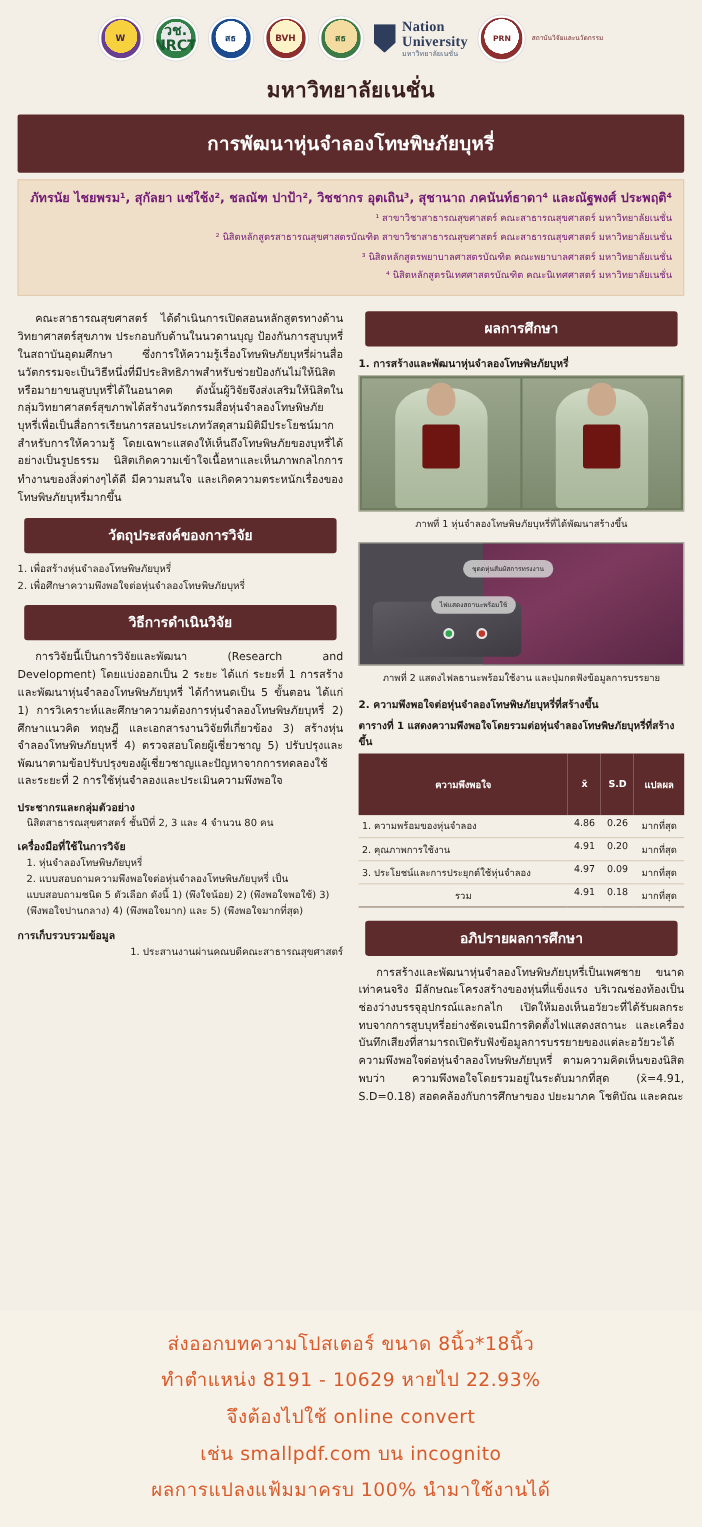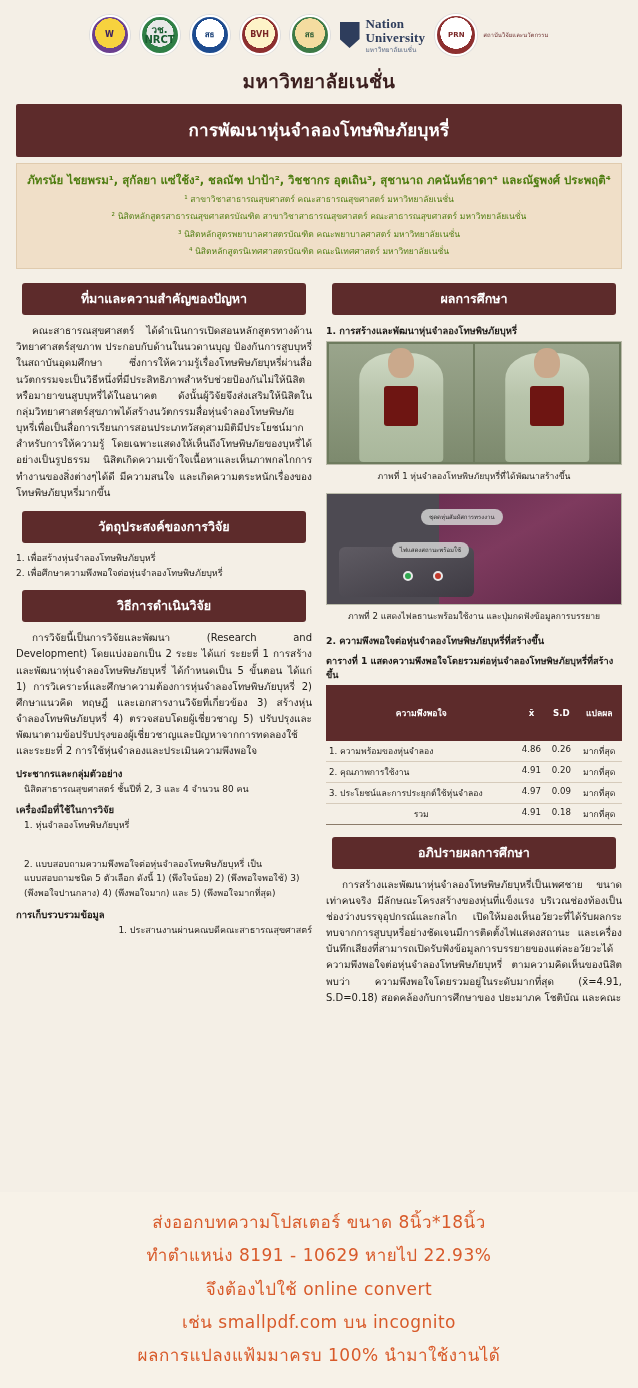--- a/index.html
+++ b/index.html
@@ -31,21 +31,21 @@
     border-radius: 50%;
     display: flex; align-items: center; justify-content: center;
     font-size: 8px; color: #fff; font-weight: bold;
     border: 2px solid #fff;
     box-shadow: 0 0 0 1px #ddd;
     overflow: hidden;
     text-align: center;
     line-height: 1;
   }
   .logo.l1 { background: radial-gradient(circle at 50% 45%, #f7d23e 0 55%, #6b3f8f 56% 100%); color:#3b2060; }
-  .logo.l2 { background: radial-gradient(circle at 50% 45%, #e8e8e8 0 50%, #2f7f46 51% 100%); color:#185c2f; font-size:10px;}
+  .logo.l2 { background: radial-gradient(circle at 50% 45%, #e8e8e8 0 50%, #2f7f46 51% 100%); color:#185c2f; font-size:13px;}
   .logo.l3 { background: radial-gradient(circle at 50% 45%, #ffffff 0 52%, #1d4b8f 53% 100%); color:#123a73; }
   .logo.l4 { background: radial-gradient(circle at 50% 45%, #fdf3c8 0 55%, #8d2f2f 56% 100%); color:#7a2626; }
   .logo.l5 { background: radial-gradient(circle at 50% 45%, #f4dca0 0 55%, #3d7a46 56% 100%); color:#2c5c33; }
   .logo-text {
     display: flex; align-items: center; gap: 6px;
     font-family: "Liberation Serif", serif;
     color: #2e3d5c;
     font-size: 10px;
     line-height: 1.1;
   }
@@ -83,22 +83,22 @@
   }
   .title-th { font-size: 17px; font-weight: bold; letter-spacing: .3px; }
   .title-en { font-size: 16px; font-weight: bold; margin-top: 2px; letter-spacing:.2px; }
 
   
   .authors-band {
     margin: 6px 16px 0;
     background: #f0dfc8;
     border: 1px solid #e0cbae;
     padding: 8px 10px 10px;
-    text-align: center;
-    color: #4d7c0f;
+    text-align: right;
+    color: #701a75;
   }
   .authors-line { font-size: 11.5px; font-weight: bold; line-height: 1.5; }
   .aff { font-size: 8.5px; line-height: 1.55; margin-top: 4px; }
 
   
   .cols {
     display: flex;
     gap: 14px;
     padding: 14px 16px 0;
   }
@@ -281,21 +281,20 @@
     <div class="authors-line">ภัทรนัย ไชยพรม¹, สุกัลยา แซ่ใช้ง², ชลณัฑ ปาป้า², วิชชากร อุตเถิน³, สุชานาถ ภคนันท์ธาดา⁴ และณัฐพงศ์ ประพฤติ⁴</div>
     <div class="aff">¹ สาขาวิชาสาธารณสุขศาสตร์ คณะสาธารณสุขศาสตร์ มหาวิทยาลัยเนชั่น</div>
     <div class="aff">² นิสิตหลักสูตรสาธารณสุขศาสตรบัณฑิต สาขาวิชาสาธารณสุขศาสตร์ คณะสาธารณสุขศาสตร์ มหาวิทยาลัยเนชั่น</div>
     <div class="aff">³ นิสิตหลักสูตรพยาบาลศาสตรบัณฑิต คณะพยาบาลศาสตร์ มหาวิทยาลัยเนชั่น</div>
     <div class="aff">⁴ นิสิตหลักสูตรนิเทศศาสตรบัณฑิต คณะนิเทศศาสตร์ มหาวิทยาลัยเนชั่น</div>
   </div>
 
   <div class="cols">
 
     <div class="col">
-      <div class="sec-head">ที่มาและความสำคัญของปัญหา</div>
       <div class="body-text">
         <p class="indent">คณะสาธารณสุขศาสตร์ ได้ดำเนินการเปิดสอนหลักสูตรทางด้านวิทยาศาสตร์สุขภาพ ประกอบกับด้านในนวดานบุญ ป้องกันการสูบบุหรี่ในสถาบันอุดมศึกษา ซึ่งการให้ความรู้เรื่องโทษพิษภัยบุหรี่ผ่านสื่อนวัตกรรมจะเป็นวิธีหนึ่งที่มีประสิทธิภาพสำหรับช่วยป้องกันไม่ให้นิสิตหรือมายาขนสูบบุหรี่ได้ในอนาคต ดังนั้นผู้วิจัยจึงส่งเสริมให้นิสิตในกลุ่มวิทยาศาสตร์สุขภาพได้สร้างนวัตกรรมสื่อหุ่นจำลองโทษพิษภัยบุหรี่เพื่อเป็นสื่อการเรียนการสอนประเภทวัสดุสามมิติมีประโยชน์มากสำหรับการให้ความรู้ โดยเฉพาะแสดงให้เห็นถึงโทษพิษภัยของบุหรี่ได้อย่างเป็นรูปธรรม นิสิตเกิดความเข้าใจเนื้อหาและเห็นภาพกลไกการทำงานของสิ่งต่างๆได้ดี มีความสนใจ และเกิดความตระหนักเรื่องของโทษพิษภัยบุหรี่มากขึ้น</p>
       </div>
 
       <div class="sec-head" style="margin-top:10px;">วัตถุประสงค์ของการวิจัย</div>
       <div class="list">
         <div>1. เพื่อสร้างหุ่นจำลองโทษพิษภัยบุหรี่</div>
         <div>2. เพื่อศึกษาความพึงพอใจต่อหุ่นจำลองโทษพิษภัยบุหรี่</div>
       </div>
 
@@ -303,21 +302,21 @@
       <div class="body-text">
         <p class="indent">การวิจัยนี้เป็นการวิจัยและพัฒนา (Research and Development) โดยแบ่งออกเป็น 2 ระยะ ได้แก่ ระยะที่ 1 การสร้างและพัฒนาหุ่นจำลองโทษพิษภัยบุหรี่ ได้กำหนดเป็น 5 ขั้นตอน ได้แก่ 1) การวิเคราะห์และศึกษาความต้องการหุ่นจำลองโทษพิษภัยบุหรี่ 2) ศึกษาแนวคิด ทฤษฎี และเอกสารงานวิจัยที่เกี่ยวข้อง 3) สร้างหุ่นจำลองโทษพิษภัยบุหรี่ 4) ตรวจสอบโดยผู้เชี่ยวชาญ 5) ปรับปรุงและพัฒนาตามข้อปรับปรุงของผู้เชี่ยวชาญและปัญหาจากการทดลองใช้ และระยะที่ 2 การใช้หุ่นจำลองและประเมินความพึงพอใจ</p>
       </div>
 
       <div class="sub-head">ประชากรและกลุ่มตัวอย่าง</div>
       <div class="list" style="padding-left:8px;">นิสิตสาธารณสุขศาสตร์ ชั้นปีที่ 2, 3 และ 4 จำนวน 80 คน</div>
 
       <div class="sub-head">เครื่องมือที่ใช้ในการวิจัย</div>
       <div class="list">
         <div style="padding-left:8px;">1. หุ่นจำลองโทษพิษภัยบุหรี่</div>
-        <div style="padding-left:8px;margin-top:24px;">2. แบบสอบถามความพึงพอใจต่อหุ่นจำลองโทษพิษภัยบุหรี่ เป็นแบบสอบถามชนิด 5 ตัวเลือก ดังนี้ 1) (พึงใจน้อย) 2) (พึงพอใจพอใช้) 3) (พึงพอใจปานกลาง) 4) (พึงพอใจมาก) และ 5) (พึงพอใจมากที่สุด)</div>
+        <div style="padding-left:8px;">2. แบบสอบถามความพึงพอใจต่อหุ่นจำลองโทษพิษภัยบุหรี่ เป็นแบบสอบถามชนิด 5 ตัวเลือก ดังนี้ 1) (พึงใจน้อย) 2) (พึงพอใจพอใช้) 3) (พึงพอใจปานกลาง) 4) (พึงพอใจมาก) และ 5) (พึงพอใจมากที่สุด)</div>
       </div>
 
       <div class="sub-head">การเก็บรวบรวมข้อมูล</div>
       <div class="list">
         <div style="padding-left:8px;text-align:right;">1. ประสานงานผ่านคณบดีคณะสาธารณสุขศาสตร์</div>
       </div>
     </div>
 
     <div class="col">
       <div class="sec-head">ผลการศึกษา</div>

